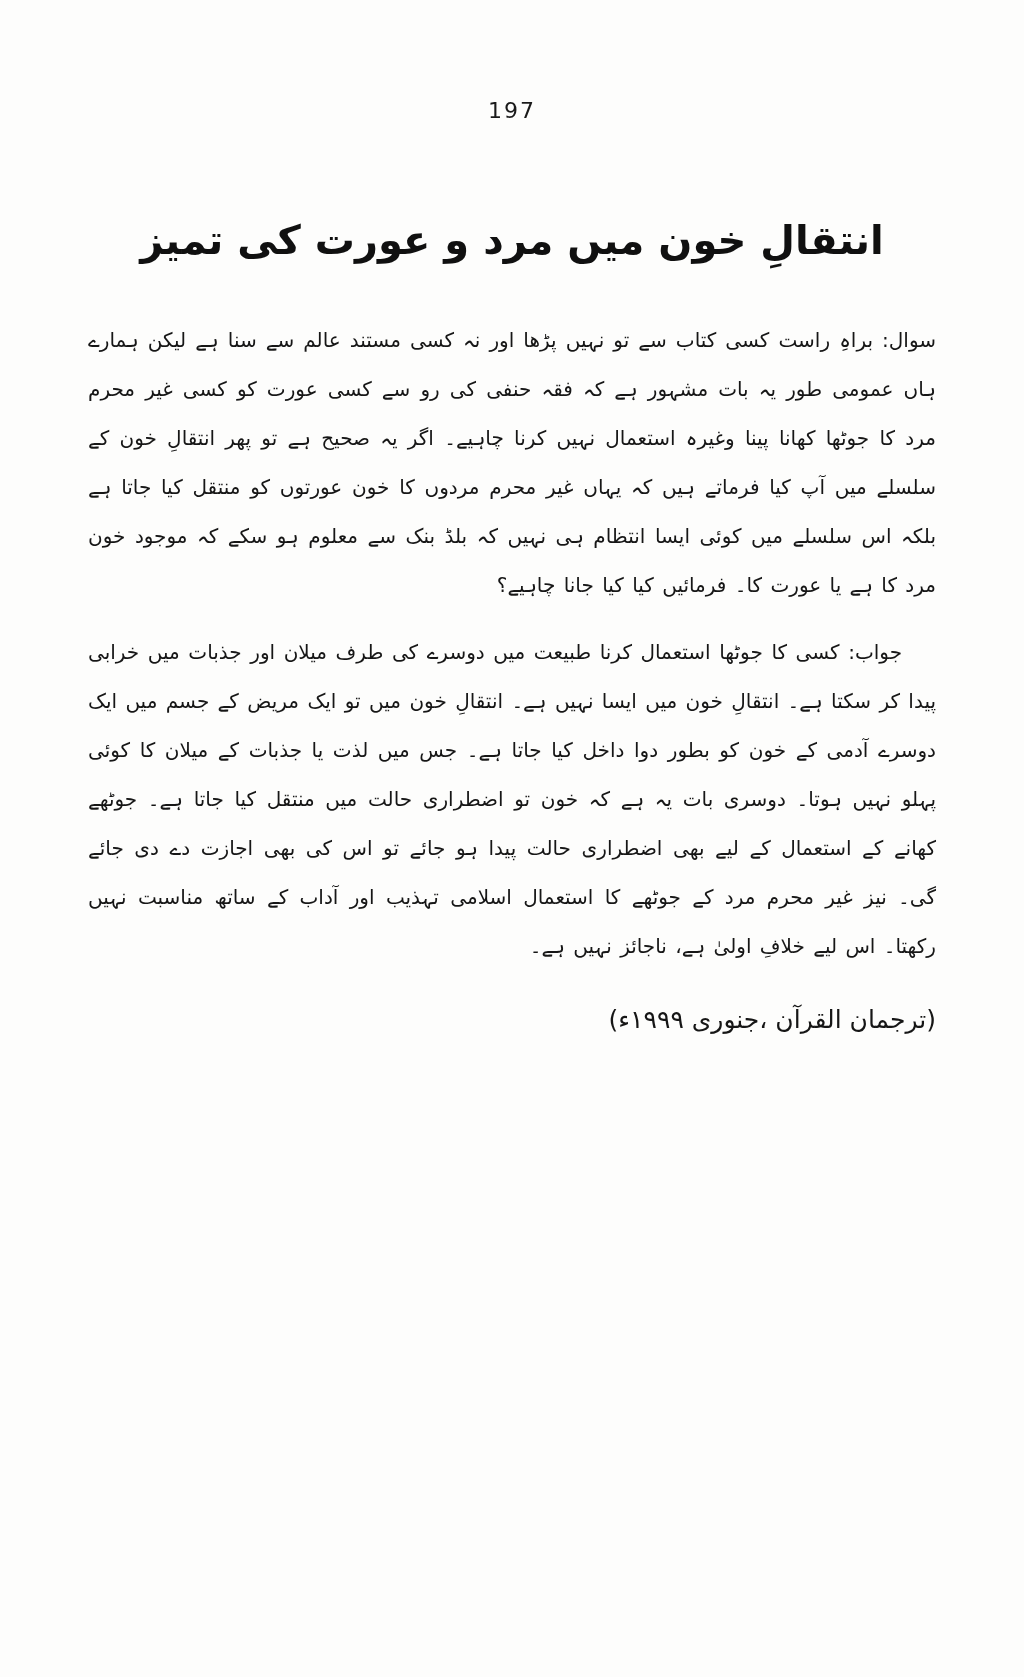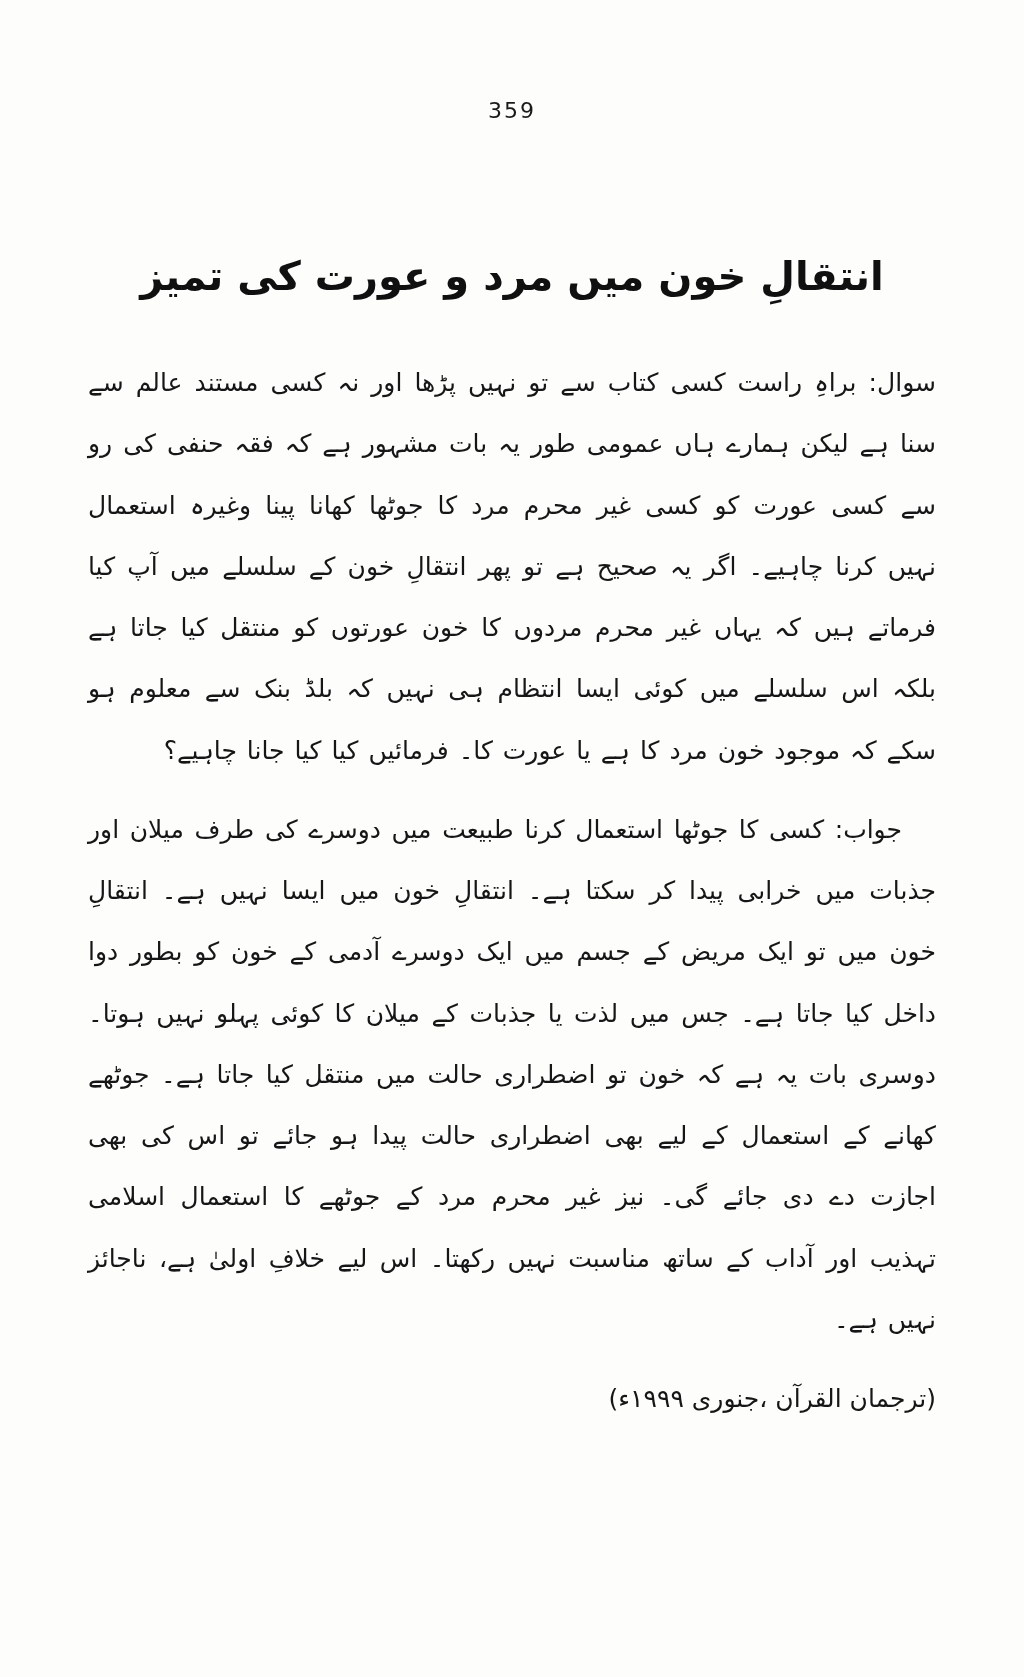--- a/index.html
+++ b/index.html
@@ -28,32 +28,31 @@
     font-size: 22px;
     letter-spacing: 2px;
     color: #1a1a1a;
     font-family: "DejaVu Sans", sans-serif;
   }
   .content {
     position: absolute;
     top: 210px;
     right: 88px;
     left: 88px;
-    margin-top: 36px;
   }
   .title {
     text-align: center;
     font-size: 40px;
     font-weight: bold;
     margin: 0 0 46px 0;
     color: #101010;
     line-height: 1.5;
   }
   .para {
-    font-size: 25px;
+    font-size: 20px;
     line-height: 2.45;
     text-align: justify;
     text-align-last: right;
     margin: 0 0 18px 0;
     color: #161616;
     word-spacing: 2px;
   }
   .para.answer {
     text-indent: 34px;
   }
@@ -63,21 +62,21 @@
     font-size: 25px;
     margin-top: 34px;
     color: #161616;
   }
 </style>
 </head>
 <body>
 
 <div class="page">
 
-  <div class="page-number">359</div>
+  <div class="page-number">197</div>
 
   <div class="content">
 
     <h1 class="title">انتقالِ خون میں مرد و عورت کی تمیز</h1>
 
     <p class="para question">سوال: براہِ راست کسی کتاب سے تو نہیں پڑھا اور نہ کسی مستند عالم سے سنا ہے لیکن ہمارے ہاں عمومی طور یہ بات مشہور ہے کہ فقہ حنفی کی رو سے کسی عورت کو کسی غیر محرم مرد کا جوٹھا کھانا پینا وغیرہ استعمال نہیں کرنا چاہیے۔ اگر یہ صحیح ہے تو پھر انتقالِ خون کے سلسلے میں آپ کیا فرماتے ہیں کہ یہاں غیر محرم مردوں کا خون عورتوں کو منتقل کیا جاتا ہے بلکہ اس سلسلے میں کوئی ایسا انتظام ہی نہیں کہ بلڈ بنک سے معلوم ہو سکے کہ موجود خون مرد کا ہے یا عورت کا۔ فرمائیں کیا کیا جانا چاہیے؟</p>
 
     <p class="para answer">جواب: کسی کا جوٹھا استعمال کرنا طبیعت میں دوسرے کی طرف میلان اور جذبات میں خرابی پیدا کر سکتا ہے۔ انتقالِ خون میں ایسا نہیں ہے۔ انتقالِ خون میں تو ایک مریض کے جسم میں ایک دوسرے آدمی کے خون کو بطور دوا داخل کیا جاتا ہے۔ جس میں لذت یا جذبات کے میلان کا کوئی پہلو نہیں ہوتا۔ دوسری بات یہ ہے کہ خون تو اضطراری حالت میں منتقل کیا جاتا ہے۔ جوٹھے کھانے کے استعمال کے لیے بھی اضطراری حالت پیدا ہو جائے تو اس کی بھی اجازت دے دی جائے گی۔ نیز غیر محرم مرد کے جوٹھے کا استعمال اسلامی تہذیب اور آداب کے ساتھ مناسبت نہیں رکھتا۔ اس لیے خلافِ اولیٰ ہے، ناجائز نہیں ہے۔</p>
 
     <div class="citation">(ترجمان القرآن ،جنوری ۱۹۹۹ء)</div>

